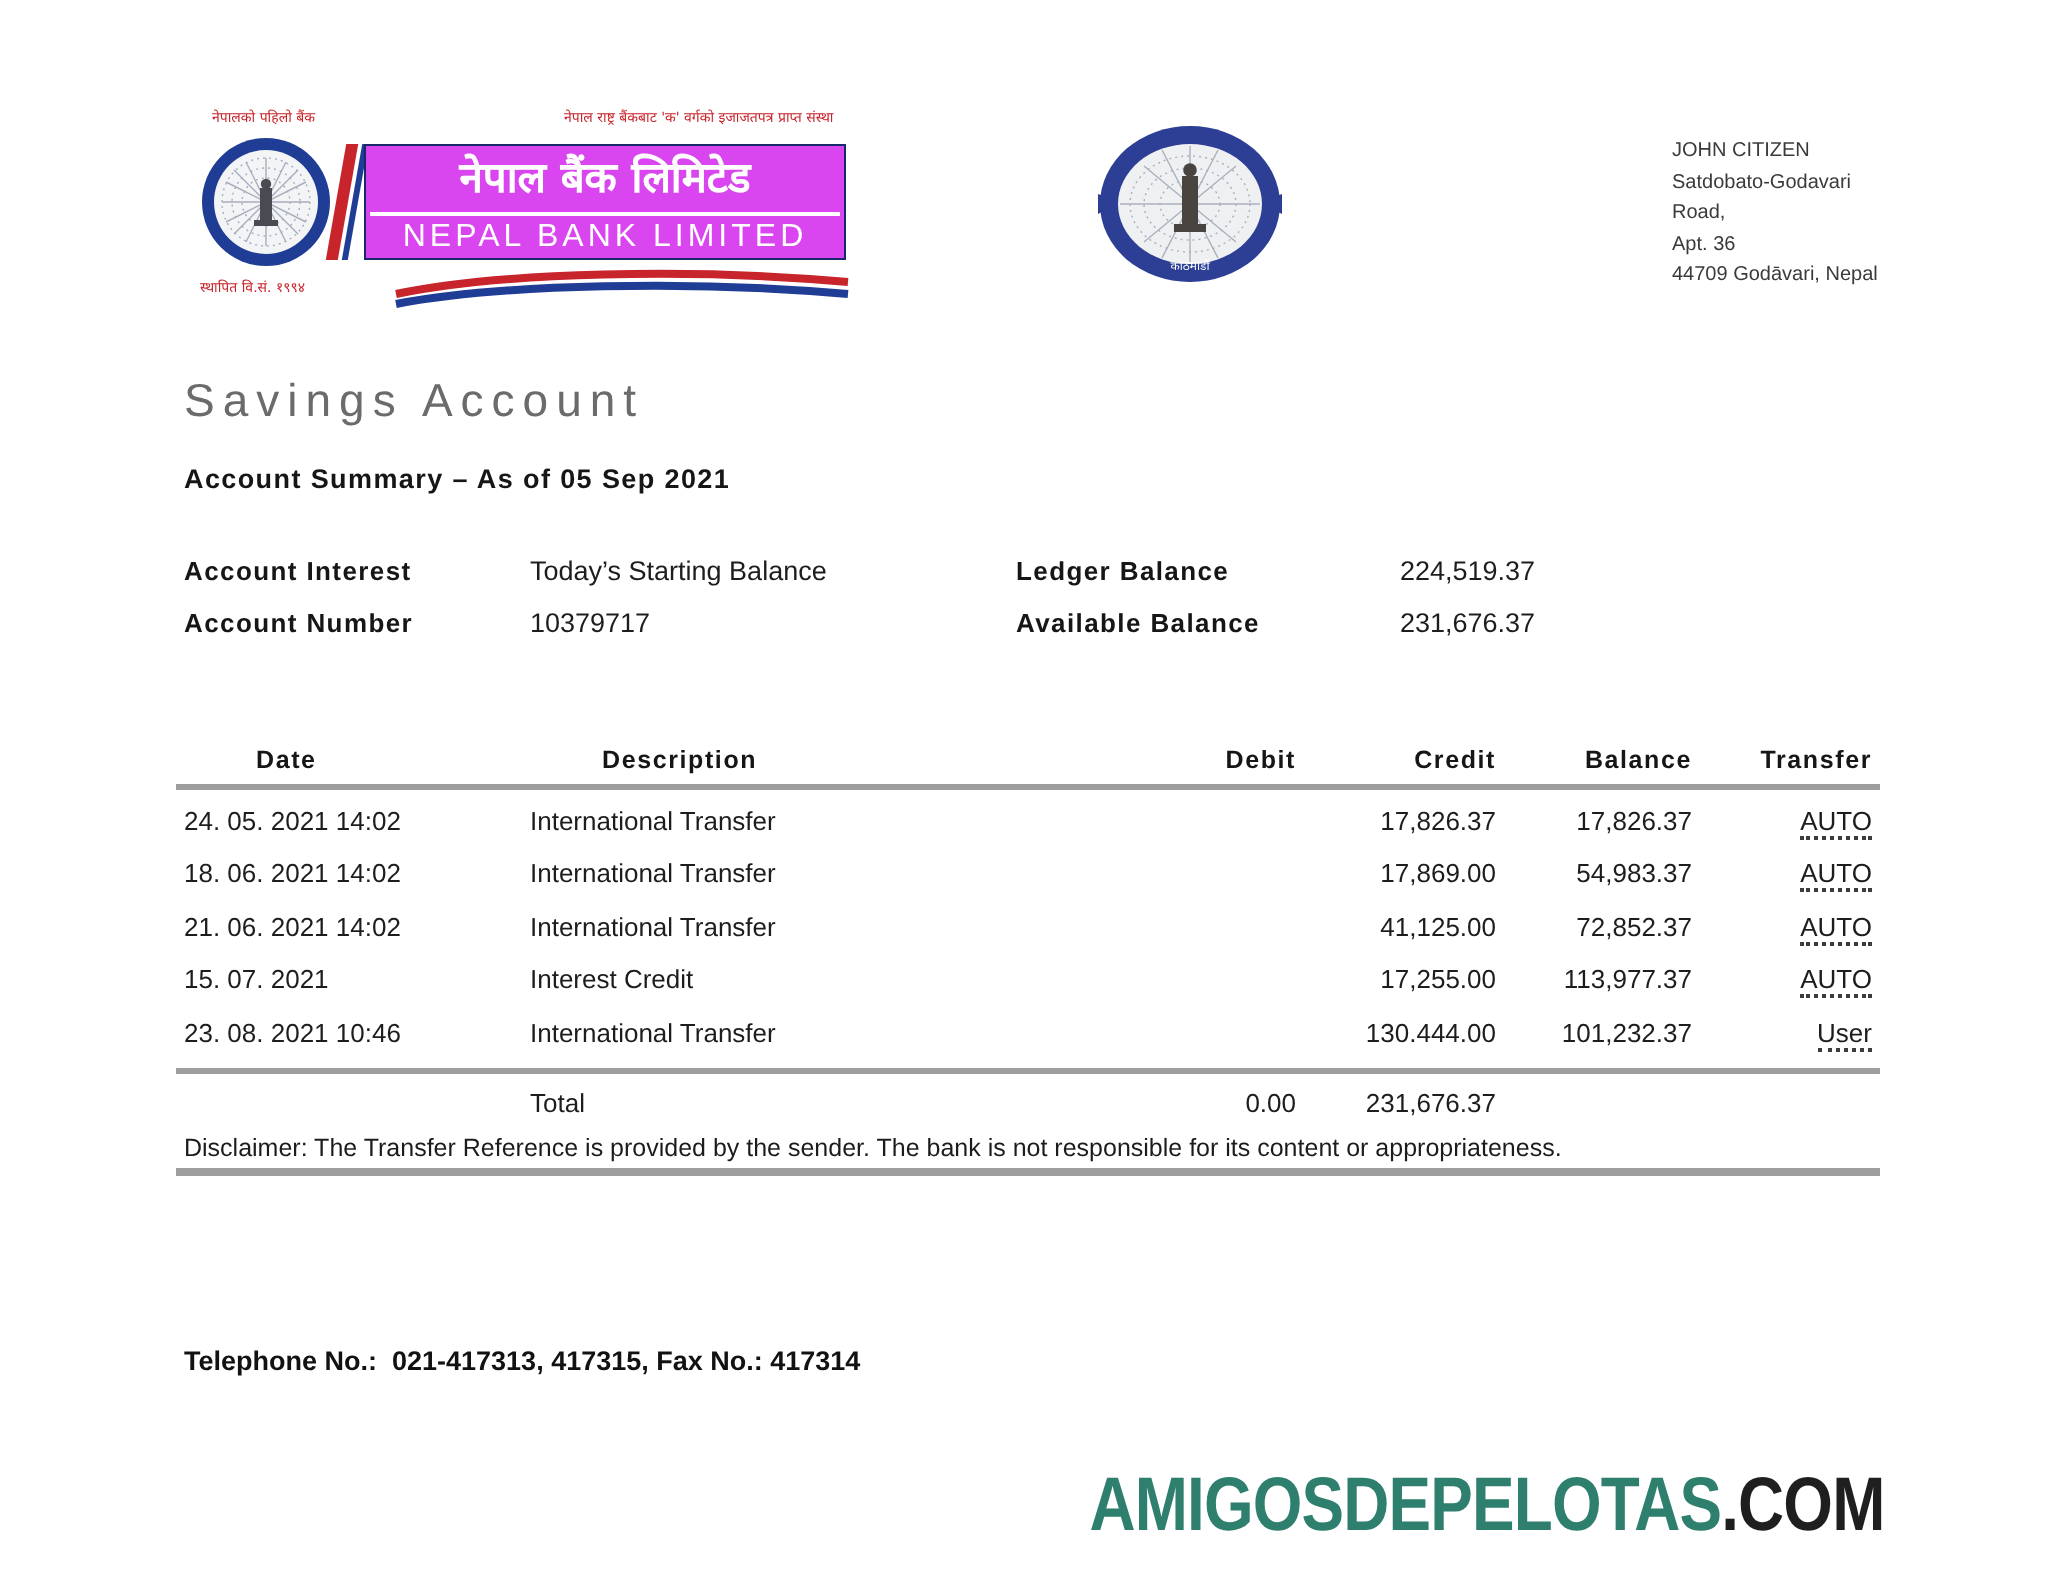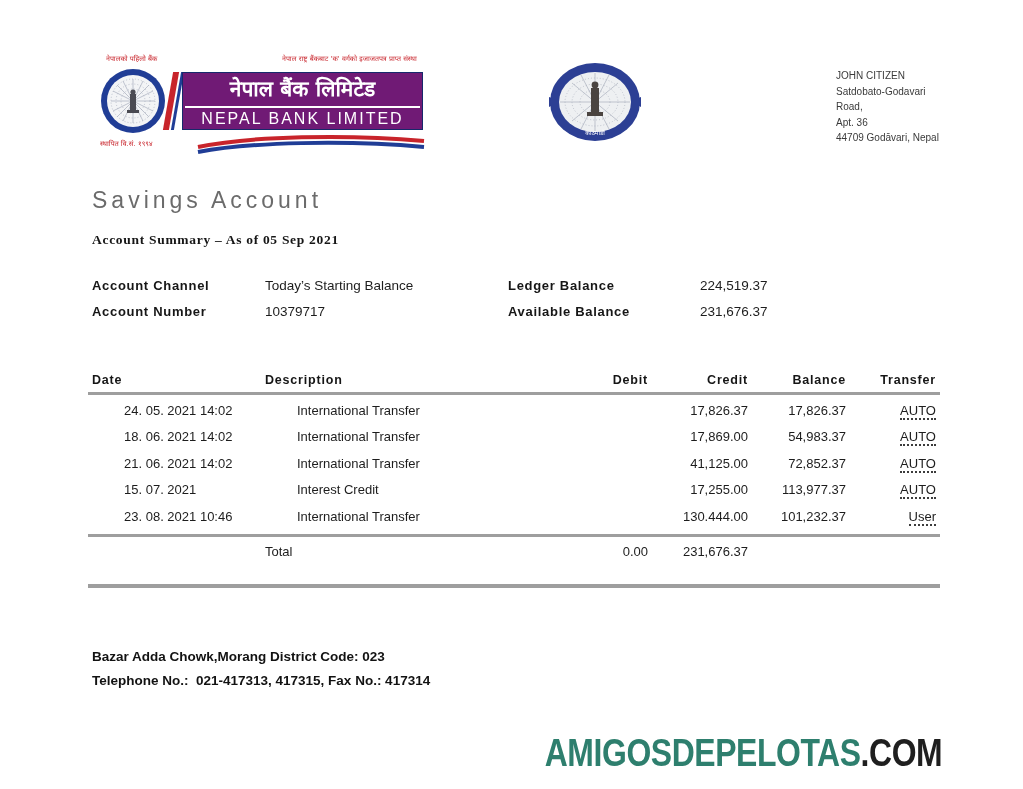--- a/index.html
+++ b/index.html
@@ -9,51 +9,51 @@
   
   .tagline { position:absolute; color:#c8242b; font-size:7px; font-family:"DejaVu Sans", sans-serif; white-space:nowrap; }
   #tagline-left { left:106px; top:54px; }
   #tagline-right { left:282px; top:54px; }
   #tagline-below { left:100px; top:139px; font-size:7px; }
 
   #seal-left { position:absolute; left:100px; top:68px; width:66px; height:66px; }
   #stripe-red { position:absolute; left:168px; top:72px; width:6px; height:58px; background:#c8242b; transform:skewX(-10deg); }
   #stripe-blue { position:absolute; left:176px; top:72px; width:3px; height:58px; background:#203d96; transform:skewX(-10deg); }
 
-  #logo-rect { position:absolute; left:182px; top:72px; width:241px; height:58px; background:#701a75; border:1px solid #16296b; }
+  #logo-rect { position:absolute; left:182px; top:72px; width:241px; height:58px; background:#d946ef; border:1px solid #16296b; }
   #logo-nepali { display:block; text-align:center; color:#ffffff; font-family:"DejaVu Sans", sans-serif; font-weight:bold; font-size:21px; line-height:33px; white-space:nowrap; }
   #logo-divider { display:block; height:2px; background:#ffffff; margin:0 2px; }
   #logo-english { display:block; text-align:center; color:#ffffff; font-weight:normal; font-size:16px; line-height:21px; letter-spacing:2px; white-space:nowrap; }
   #swoosh { position:absolute; left:196px; top:134px; width:230px; height:24px; }
 
   #seal-center { position:absolute; left:548px; top:61px; width:94px; height:82px; }
 
   #recipient { position:absolute; left:836px; top:68px; font-size:10px; line-height:15.5px; color:#3a3a3a; }
 
   
   #page-title { position:absolute; left:92px; top:187px; font-size:23px; font-weight:normal; color:#6b6b6b; letter-spacing:4px; }
-  #summary-heading { position:absolute; left:92px; top:232px; font-size:13.5px; font-weight:bold; color:#161616; letter-spacing:0.7px;font-family:Liberation Serif, serif; }
+  #summary-heading { position:absolute; left:92px; top:232px; font-size:13.5px; font-weight:bold; color:#161616; letter-spacing:0.7px; }
 
   
   .sum-label { position:absolute; font-size:13px; font-weight:bold; color:#161616; letter-spacing:0.7px; white-space:nowrap; }
   .sum-value { position:absolute; font-size:13.5px; color:#1d1d1d; white-space:nowrap; }
   #nick-label { left:92px; top:278px; }   #nick-value { left:265px; top:278px; }
   #ledg-label { left:508px; top:278px; }  #ledg-value { left:700px; top:278px; }
   #num-label  { left:92px; top:304px; }   #num-value  { left:265px; top:304px; }
   #avail-label{ left:508px; top:304px; }  #avail-value{ left:700px; top:304px; }
 
   #activity-heading { position:absolute; left:92px; top:349px; font-size:13.5px; font-weight:bold; color:#161616; letter-spacing:0.7px; }
 
   
   #table { position:absolute; left:88px; top:370px; width:852px; }
   .thead { position:relative; height:22px; }
-  .th { position:absolute; top:3px; font-size:12.5px; font-weight:bold; color:#161616; letter-spacing:0.8px; white-space:nowrap; }
+  .th { position:absolute; top:3px; font-size:12.5px; font-weight:bold; color:#161616; letter-spacing:0.8px; white-space:nowrap;margin-left:36px; }
   .rule { width:852px; background:#9e9e9e; }
   .rule-3 { height:3px; } .rule-4 { height:4px; }
-  .trow { position:relative; height:26.4px;margin-left:32px; }
+  .trow { position:relative; height:26.4px; }
   .td { position:absolute; top:5px; font-size:13px; color:#1d1d1d; white-space:nowrap; }
   .col-date { left:4px; }
   .col-desc { left:177px; }
   .col-debit { right:292px; text-align:right; }
   .col-credit { right:192px; text-align:left; }
   .col-balance { right:94px; text-align:right; }
   .col-channel { right:4px; text-align:right; }
   .channel-link { border-bottom:2px dotted #3c3c3c; padding-bottom:0px; }
   #rows-gap { height:3px; }
   .total-row { position:relative; height:47px; }
@@ -146,21 +146,21 @@
     <div>JOHN CITIZEN</div>
     <div>Satdobato-Godavari</div>
     <div>Road,</div>
     <div>Apt. 36</div>
     <div>44709 Godāvari, Nepal</div>
   </div>
 
   <div id="page-title">Savings Account</div>
   <div id="summary-heading">Account Summary – As of 05 Sep 2021</div>
 
-  <span id="nick-label" class="sum-label">Account Channel</span>
+  <span id="nick-label" class="sum-label">Account Interest</span>
   <span id="nick-value" class="sum-value">Today’s Starting Balance</span>
   <span id="ledg-label" class="sum-label">Ledger Balance</span>
   <span id="ledg-value" class="sum-value">224,519.37</span>
   <span id="num-label" class="sum-label">Account Number</span>
   <span id="num-value" class="sum-value">10379717</span>
   <span id="avail-label" class="sum-label">Available Balance</span>
   <span id="avail-value" class="sum-value">231,676.37</span>
 
 
   <div id="table">
@@ -219,21 +219,21 @@
     <div style="height:4px;"></div>
     <div class="rule rule-3"></div>
     <div class="total-row">
       <span class="td col-desc">Total</span>
       <span class="td col-debit">0.00</span>
       <span class="td col-credit">231,676.37</span>
     </div>
     <div class="rule rule-4"></div>
   </div>
 
-
-  <div id="footer-address" class="footer-line">Bazar Adda Chowk,Morang District Code: 023</div>
+  <div id="disclaimer">Disclaimer: The Transfer Reference is provided by the sender. The bank is not responsible for its content or appropriateness.</div>
+
   <div id="footer-phone" class="footer-line">Telephone No.:  021-417313, 417315, Fax No.: 417314</div>
 
   <div id="watermark">
     <span class="wm-primary">AMIGOSDEPELOTAS</span><span class="wm-secondary">.COM</span>
   </div>
 
 </div>
 
 </body></html>

